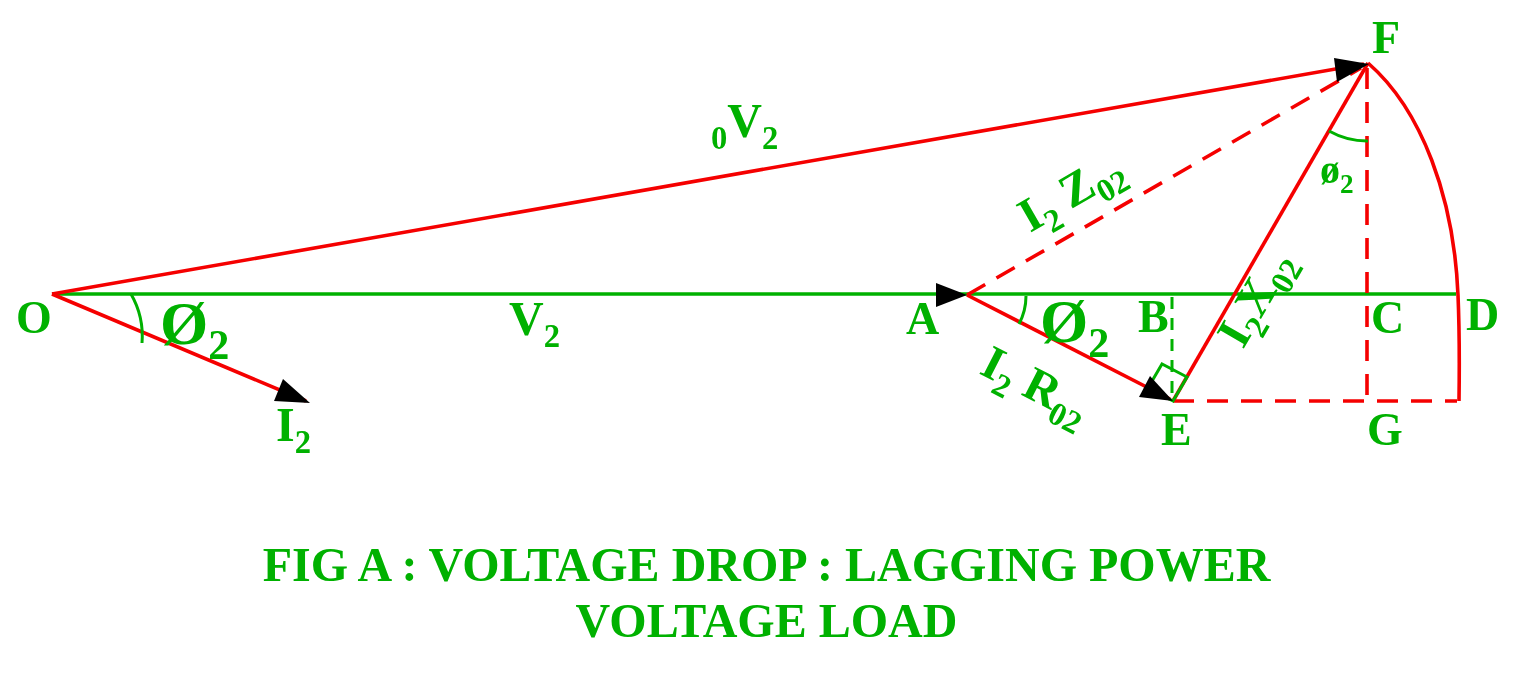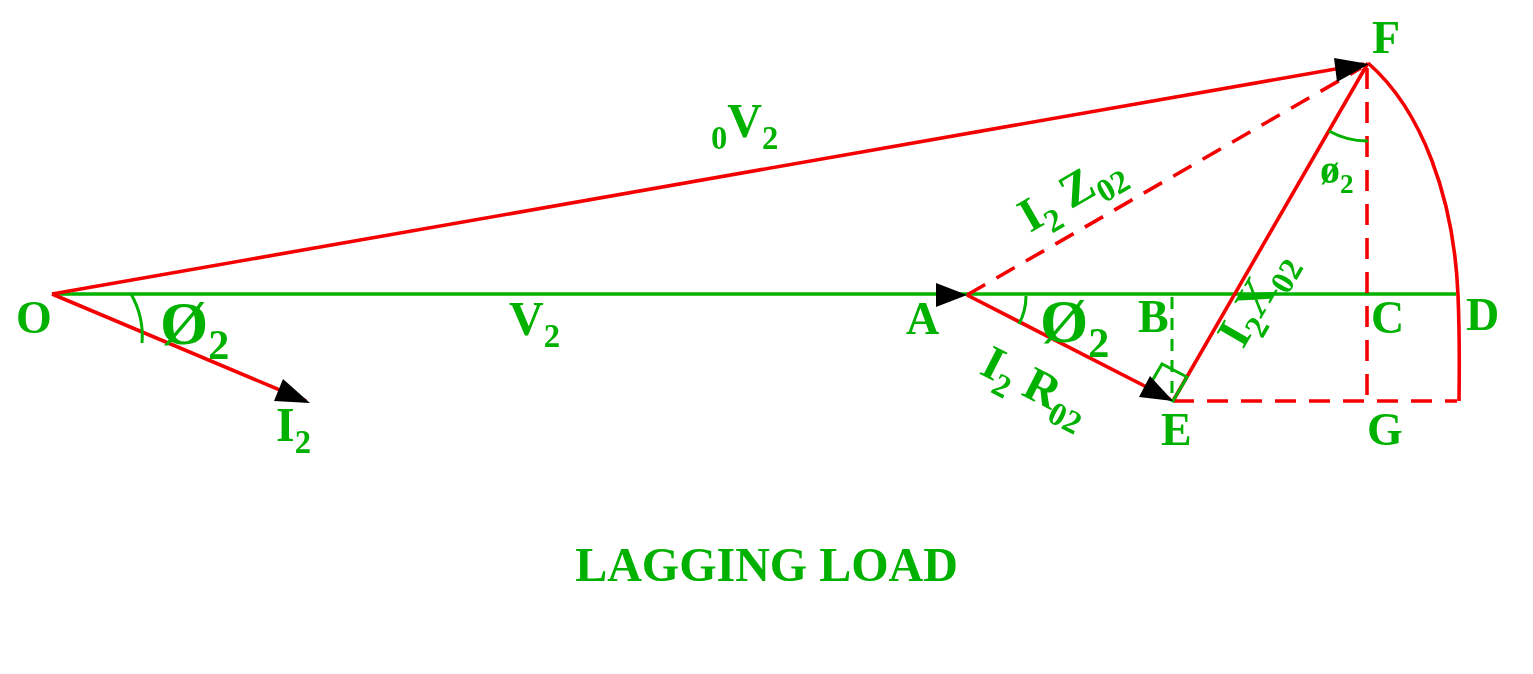--- a/index.html
+++ b/index.html
@@ -87,15 +87,16 @@
     <text class="lbl" font-size="48" transform="translate(276,441)"><tspan dy="0">I</tspan><tspan dy="11.52" font-size="32.64">2</tspan></text>
     <text class="lbl" font-size="48" transform="translate(978,373) rotate(27)"><tspan dy="0">I</tspan><tspan dy="11.52" font-size="32.64">2</tspan><tspan dy="-11.52"> R</tspan><tspan dy="11.52" font-size="32.64">02</tspan></text>
     <text class="lbl" font-size="48" transform="translate(1030,233) rotate(-30)"><tspan dy="0">I</tspan><tspan dy="11.52" font-size="32.64">2</tspan><tspan dy="-11.52"> Z</tspan><tspan dy="11.52" font-size="32.64">02</tspan></text>
     <text class="lbl" font-size="48" transform="translate(1243,350) rotate(-60)"><tspan dy="0">I</tspan><tspan dy="11.52" font-size="32.64">2</tspan><tspan dy="-11.52">X</tspan><tspan dy="11.52" font-size="32.64">02</tspan></text>
     <text class="lbl" font-size="62" transform="translate(160,344)"><tspan dy="0">Ø</tspan><tspan dy="14.879999999999999" font-size="42.160000000000004">2</tspan></text>
     <text class="lbl" font-size="62" transform="translate(1040,342)"><tspan dy="0">Ø</tspan><tspan dy="14.879999999999999" font-size="42.160000000000004">2</tspan></text>
     <text class="lbl" font-size="40" transform="translate(1320,183)"><tspan dy="0">ø</tspan><tspan dy="9.6" font-size="27.200000000000003">2</tspan></text>
   </svg>
 
   <div class="caption">
-    <div>LAGGING LOAD</div>
+    <div>FIG A : VOLTAGE DROP : LAGGING POWER</div>
+    <div>VOLTAGE LOAD</div>
   </div>
 </div>
 
 </body></html>

